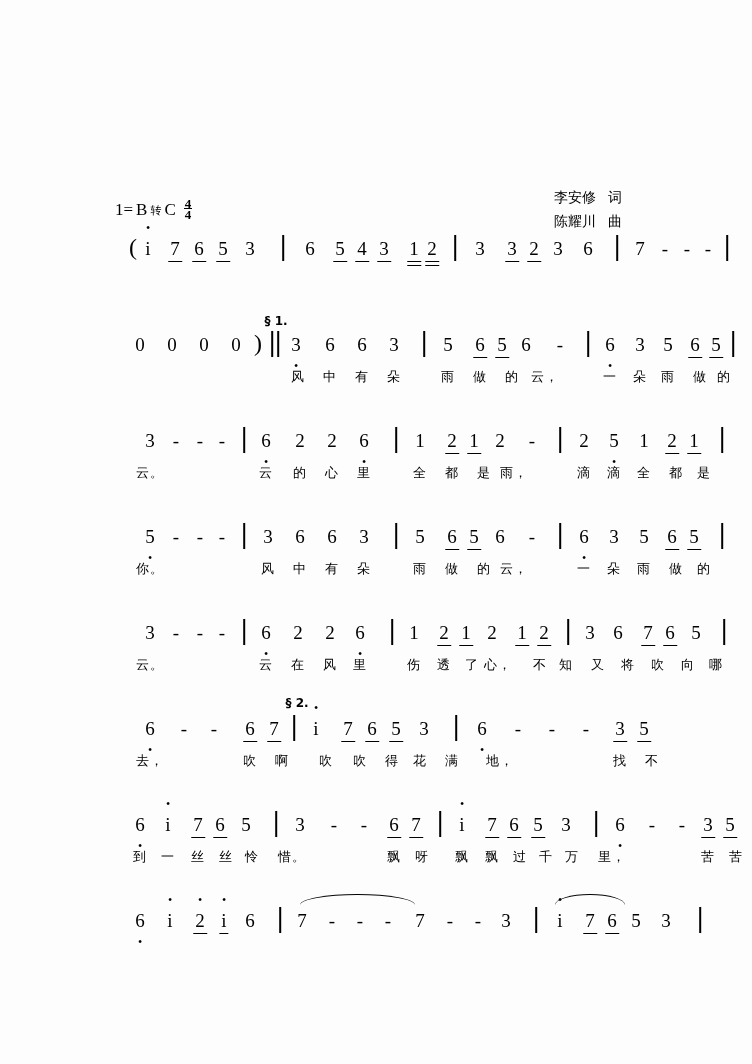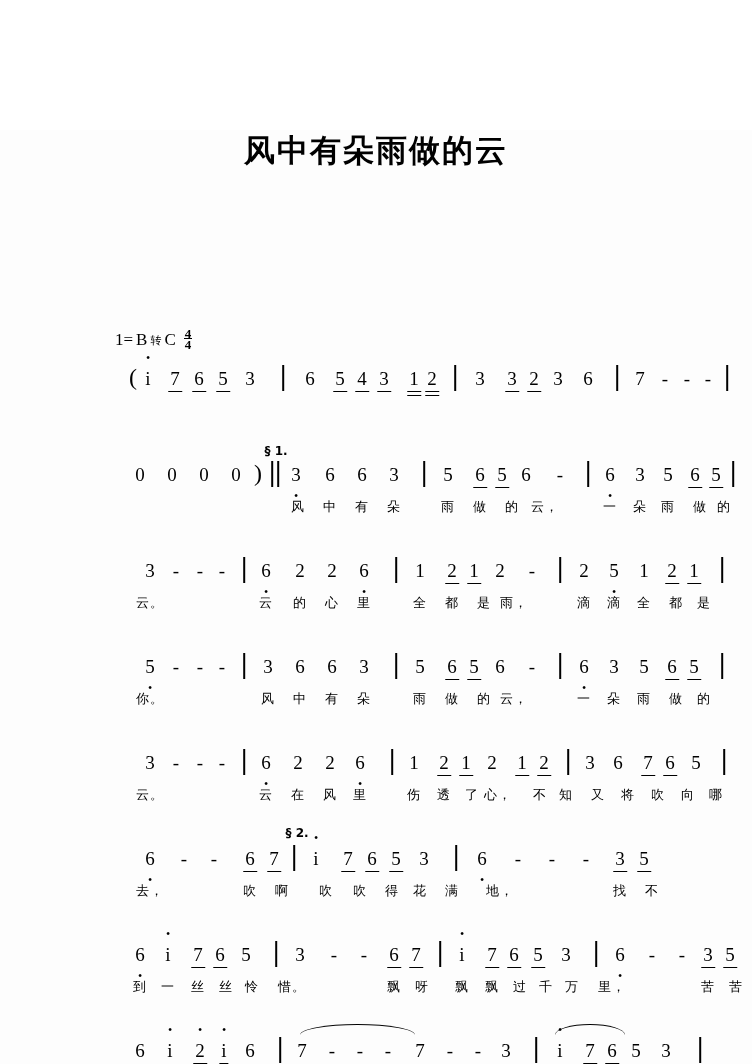--- a/index.html
+++ b/index.html
@@ -178,22 +178,29 @@
     font-size: 24px;
     transform: translateX(-50%);
     top: -4px;
   }
 </style>
 </head>
 <body>
 
 <div class="page">
 
-  <div class="title">风中有朵雨做的云</div>
-
+
+  <div class="credits">
+    <div>
+      <span>李安修</span><span class="role">词</span>
+    </div>
+    <div>
+      <span>陈耀川</span><span class="role">曲</span>
+    </div>
+  </div>
 
   <div class="keyblock">
     <span>1=</span>
     <span>B</span>
     <span class="sub">转</span>
     <span>C</span>
     <span class="meter">
       <span class="num">4</span>
       <span class="den">4</span>
     </span>

